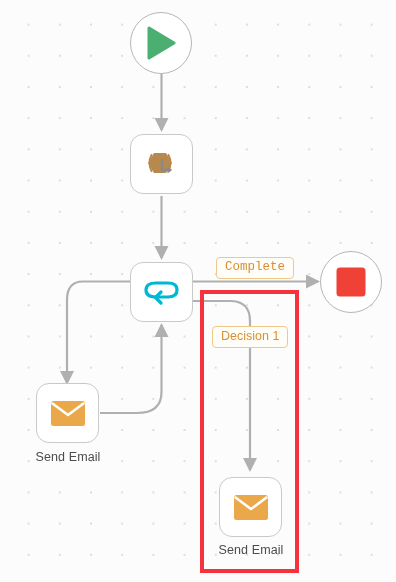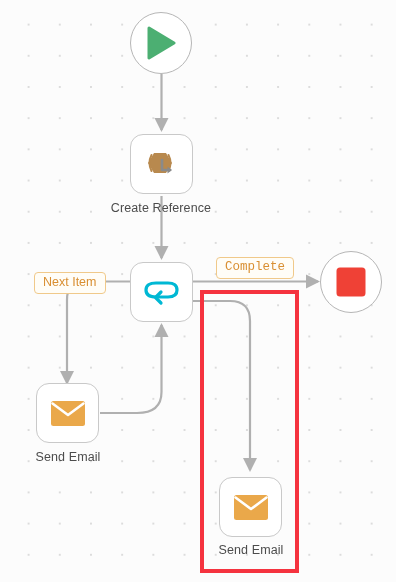--- a/index.html
+++ b/index.html
@@ -130,21 +130,20 @@
     <span>
       <svg class="icon-svg" width="34" height="32" viewBox="0 0 34 32">
         <path d="M9 5 L21 5 L27 15 L21 25 L9 25 L3 15 Z" fill="#b8894e"></path>
         <path d="M6.5 7 Q2.5 15 6.5 23" fill="none" stroke="#b8894e" stroke-width="2" stroke-linecap="round"></path>
         <path d="M23.5 7 Q27.5 15 23.5 23" fill="none" stroke="#b8894e" stroke-width="2" stroke-linecap="round"></path>
         <path d="M17 12 L17 22 L25 22" fill="none" stroke="#8a8a8a" stroke-width="2.6" stroke-linecap="round" stroke-linejoin="round"></path>
         <path d="M22.5 18.5 L27 22 L22.5 25.5 Z" fill="#8a8a8a"></path>
       </svg>
     </span>
   </div>
-  <div class="node-caption" style="left:66px; top:201px;">Create Reference</div>
 
   <div class="node box-node" style="left:130px; top:262px;">
     <span>
       <svg class="icon-svg" width="36" height="28" viewBox="0 0 36 28">
         <path d="M12 5 Q2 5 2 12 Q2 19 12 19 L24 19 Q33 19 33 12 Q33 5 24 5 Z" fill="none" stroke="#00b8d4" stroke-width="3.2" stroke-linecap="round"></path>
         <path d="M17 14 L11.5 19.5 L17 25" fill="none" stroke="#00b8d4" stroke-width="3.2" stroke-linecap="round" stroke-linejoin="round"></path>
       </svg>
     </span>
   </div>
 
@@ -169,20 +168,20 @@
   <div class="node-caption" style="left:156px; top:543px;">Send Email</div>
 
   <div class="node round-node" style="left:320px; top:251px;">
     <span>
       <svg class="icon-svg" width="32" height="32" viewBox="0 0 32 32">
         <rect x="1.5" y="1.5" width="29" height="29" rx="3.5" fill="#ef4136"></rect>
       </svg>
     </span>
   </div>
 
-  <div class="edge-label" style="left:34px; top:272px;">Next Item</div>
 
   <div class="edge-label" style="left:216px; top:257px;font-family:Liberation Mono, monospace;">Complete</div>
 
+  <div class="edge-label" style="left:212px; top:326px;">Decision 1</div>
 
   <div id="selection-rect"></div>
 
 </div>
 
 </body></html>

